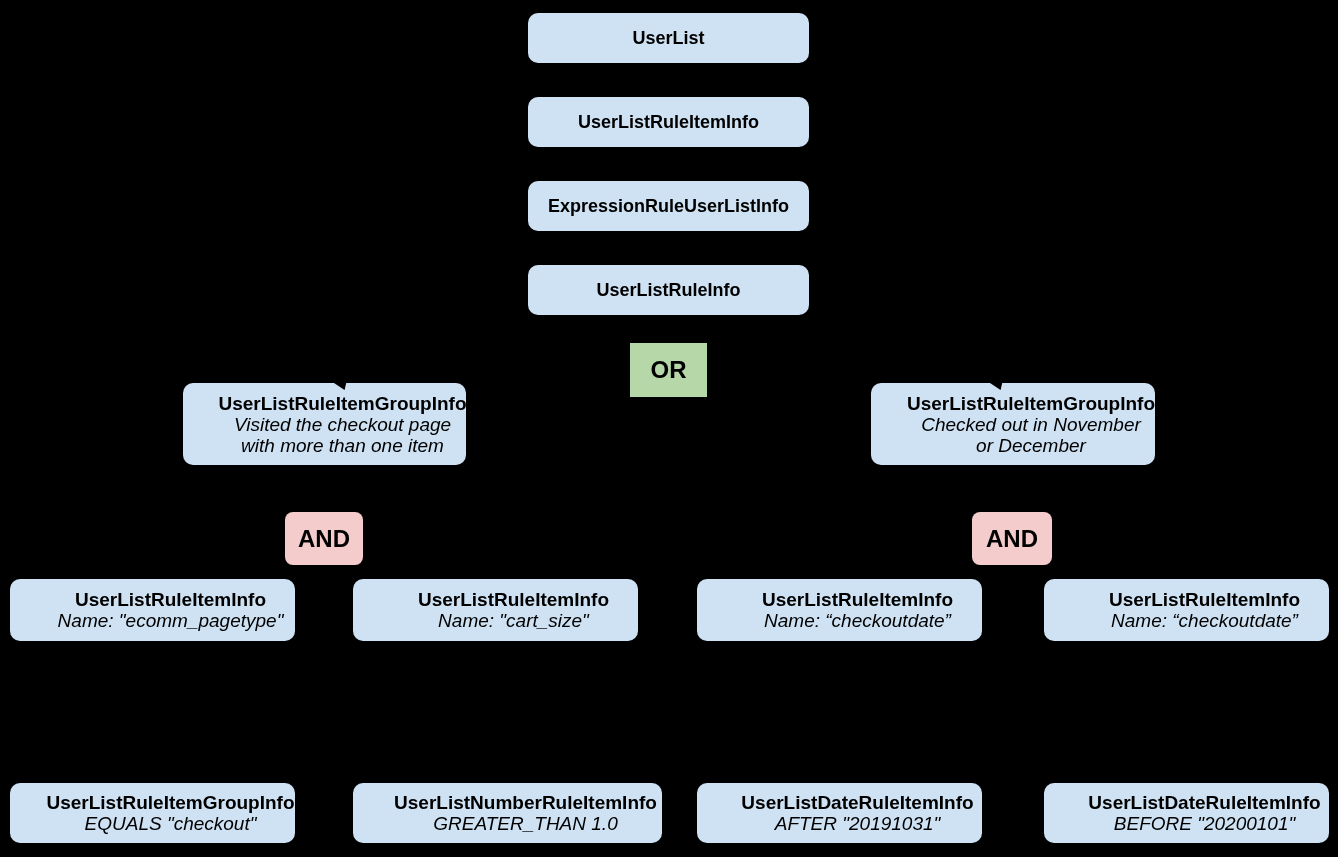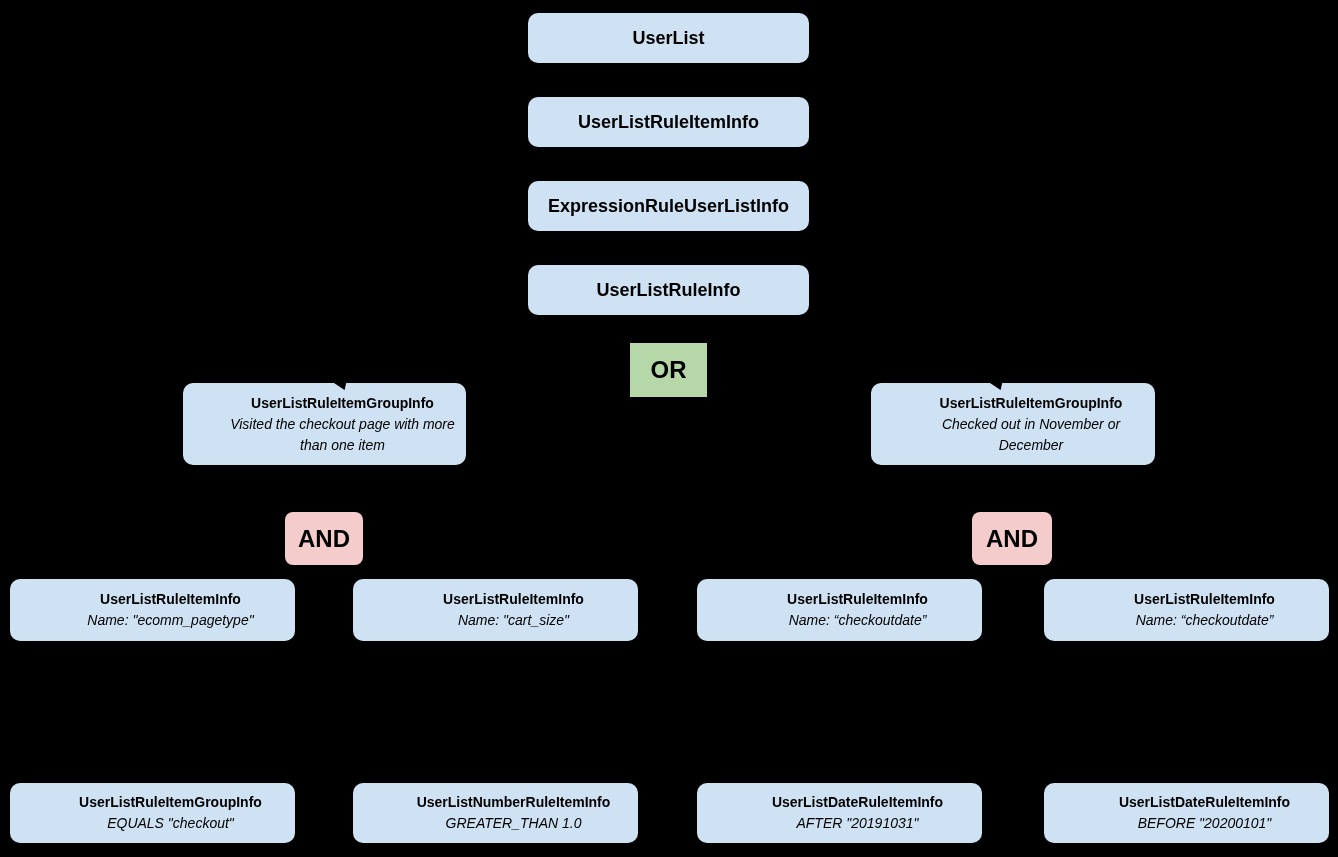--- a/index.html
+++ b/index.html
@@ -13,21 +13,21 @@
     display:flex;flex-direction:column;align-items:center;justify-content:center;
     text-align:center;box-sizing:border-box;padding:8px 8px;
     box-shadow:0 1px 0 rgba(0,0,0,0.25);
   }
   .op{
     position:absolute;background:#b6d7a8;border-radius:0;
     display:flex;align-items:center;justify-content:center;
     font-weight:bold;font-size:24px;box-sizing:border-box;
   }
   .op.and{background:#f4cccc;border-radius:8px;}
-  .t{font-size:14px;line-height:21px;margin-left:36px;}
+  .t{font-size:19px;line-height:21px;margin-left:36px;}
   .b{font-weight:bold;}
   .i{font-style:italic;}
   .chainT{font-size:18px;line-height:22px;font-weight:bold;}
   
   #n1{left:528px;top:13px;width:281px;height:50px;}
   #n2{left:528px;top:97px;width:281px;height:50px;}
   #n3{left:528px;top:181px;width:281px;height:50px;}
   #n4{left:528px;top:265px;width:281px;height:50px;}
   
   #or{left:630px;top:343px;width:77px;height:54px;}
@@ -36,21 +36,21 @@
   
   #g1{left:183px;top:383px;width:283px;height:82px;}
   #g2{left:871px;top:383px;width:284px;height:82px;}
   
   #r1{left:10px;top:579px;width:285px;height:62px;}
   #r2{left:353px;top:579px;width:285px;height:62px;}
   #r3{left:697px;top:579px;width:285px;height:62px;}
   #r4{left:1044px;top:579px;width:285px;height:62px;}
   
   #l1{left:10px;top:783px;width:285px;height:60px;}
-  #l2{left:353px;top:783px;width:285px;height:60px;}
+  #l2{left:353px;top:783px;width:309px;height:60px;}
   #l3{left:697px;top:783px;width:285px;height:60px;}
   #l4{left:1044px;top:783px;width:285px;height:60px;}
   
   .arrowhead{
     position:absolute;width:0;height:0;
     border-right:17px solid #000;
     border-top:4px solid transparent;
     border-bottom:6px solid transparent;
     transform:rotate(14deg);
   }

